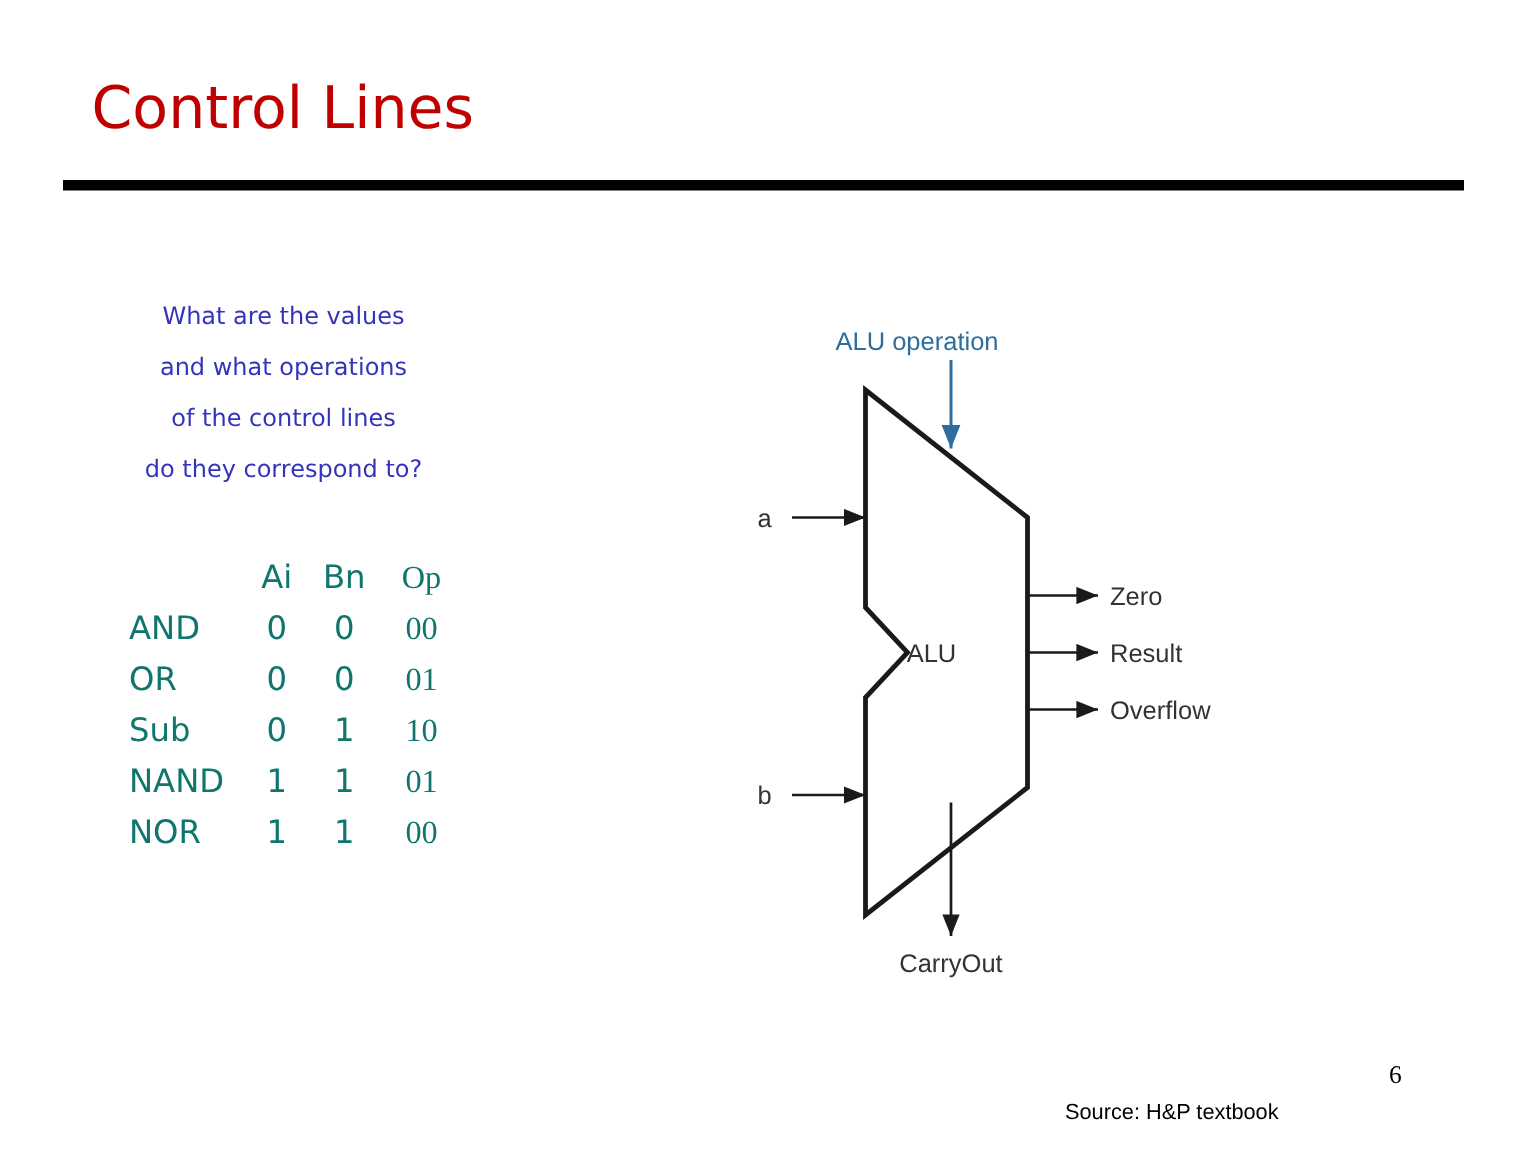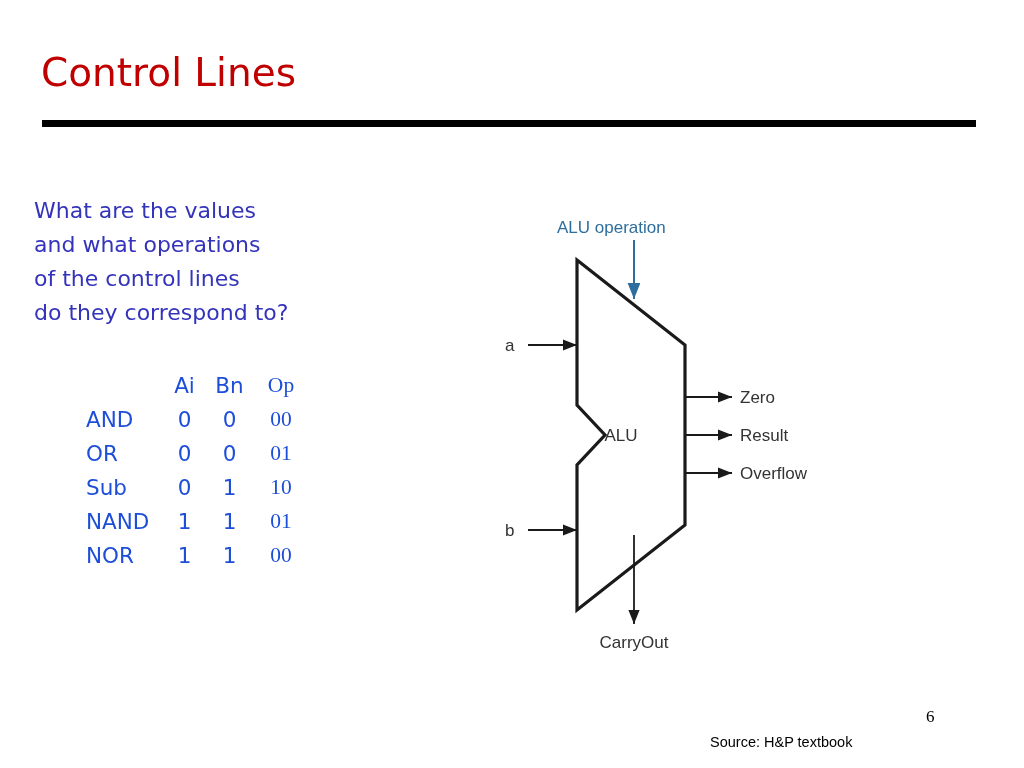--- a/index.html
+++ b/index.html
@@ -11,21 +11,21 @@
     width: 1024px;
     height: 768px;
     position: relative;
     overflow: hidden;
     font-family: "Liberation Sans", sans-serif;
   }
 
   
   #slide-title {
     position: absolute;
-    left: 41px;
+    left: 61px;
     top: 50px;
     font-size: 39px;
     color: #C00000;
     font-family: "DejaVu Sans", sans-serif;
     font-weight: 400;
     letter-spacing: 0px;
     white-space: nowrap;
   }
 
   
@@ -37,34 +37,35 @@
     height: 7px;
     background: #000000;
   }
 
   
   #question-block {
     position: absolute;
     left: 34px;
     top: 194px;
     width: 310px;
+    text-align: center;
     color: #3333BB;
-    font-size: 22px;
+    font-size: 16px;
     line-height: 34px;
     font-family: "DejaVu Sans", sans-serif;
   }
   #question-block div { white-space: nowrap; }
 
   
   #control-table {
     position: absolute;
     left: 82px;
     top: 368px;
     border-collapse: collapse;
-    color: #1d4ed8;
+    color: #0f766e;
     font-size: 21.5px;
     font-family: "DejaVu Sans", sans-serif;
   }
   #control-table td, #control-table th {
     padding: 0;
     font-weight: normal;
     height: 34px;
     vertical-align: middle;
   }
   #control-table .op-col {

